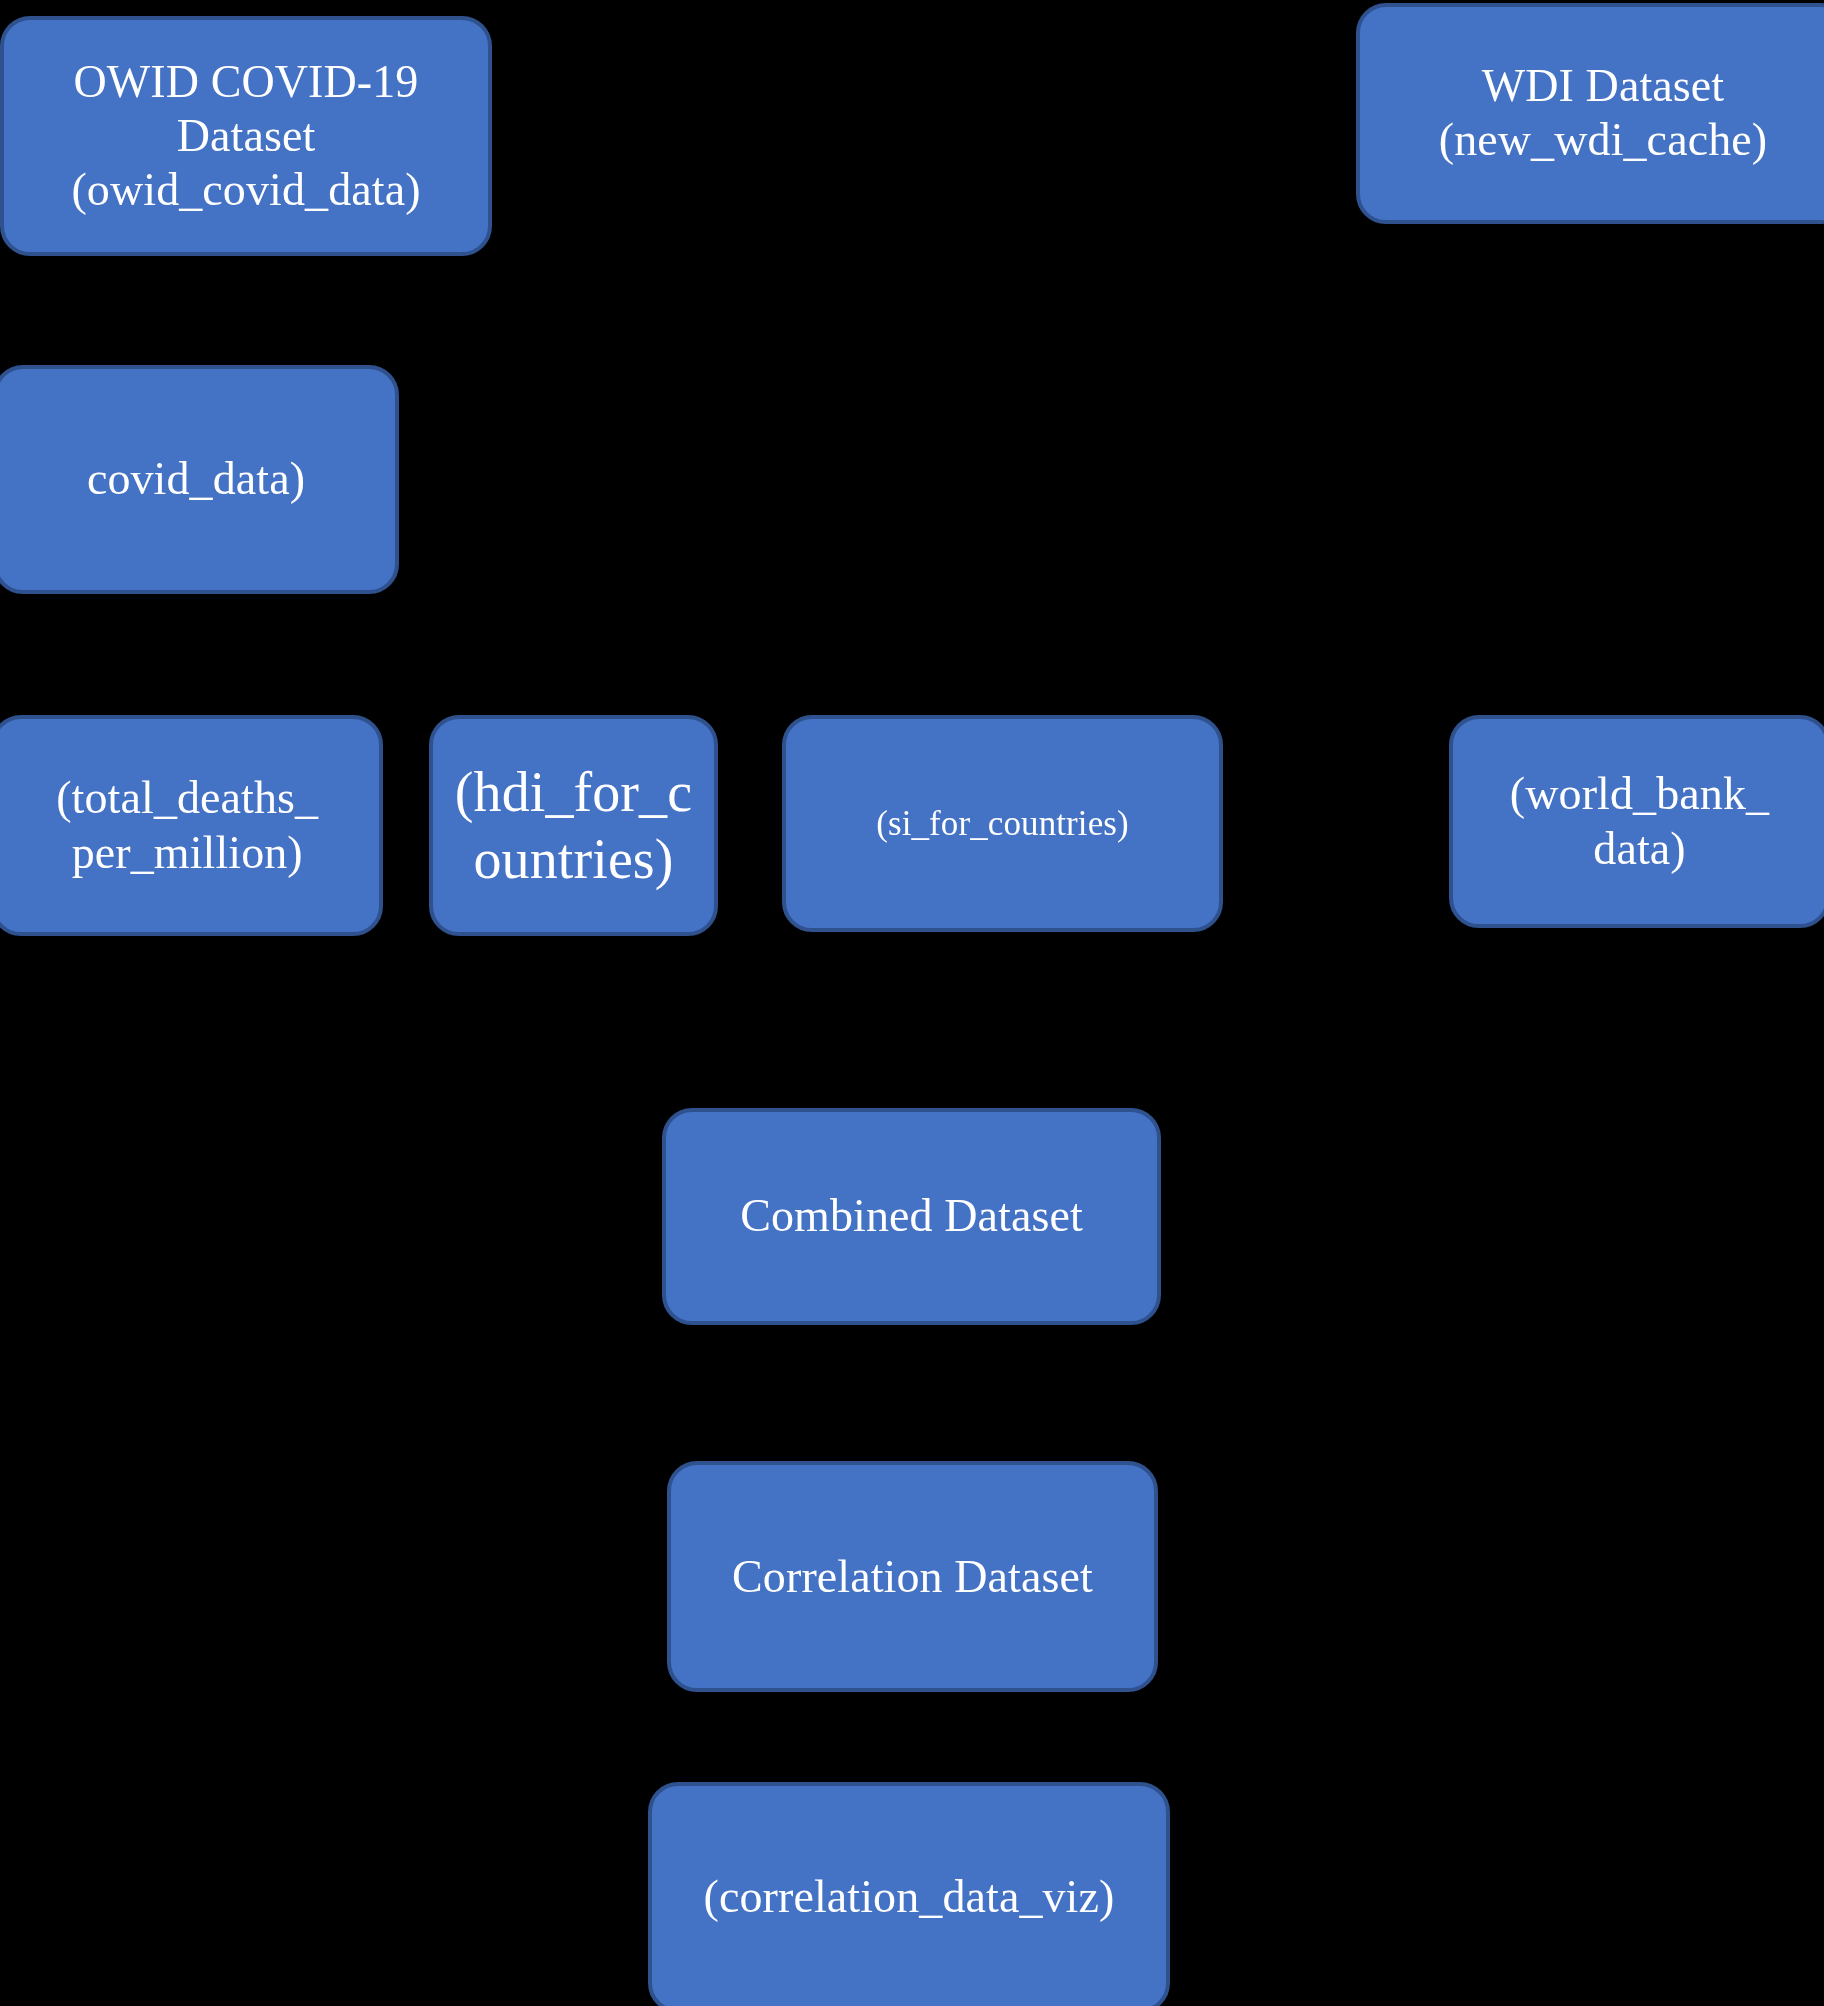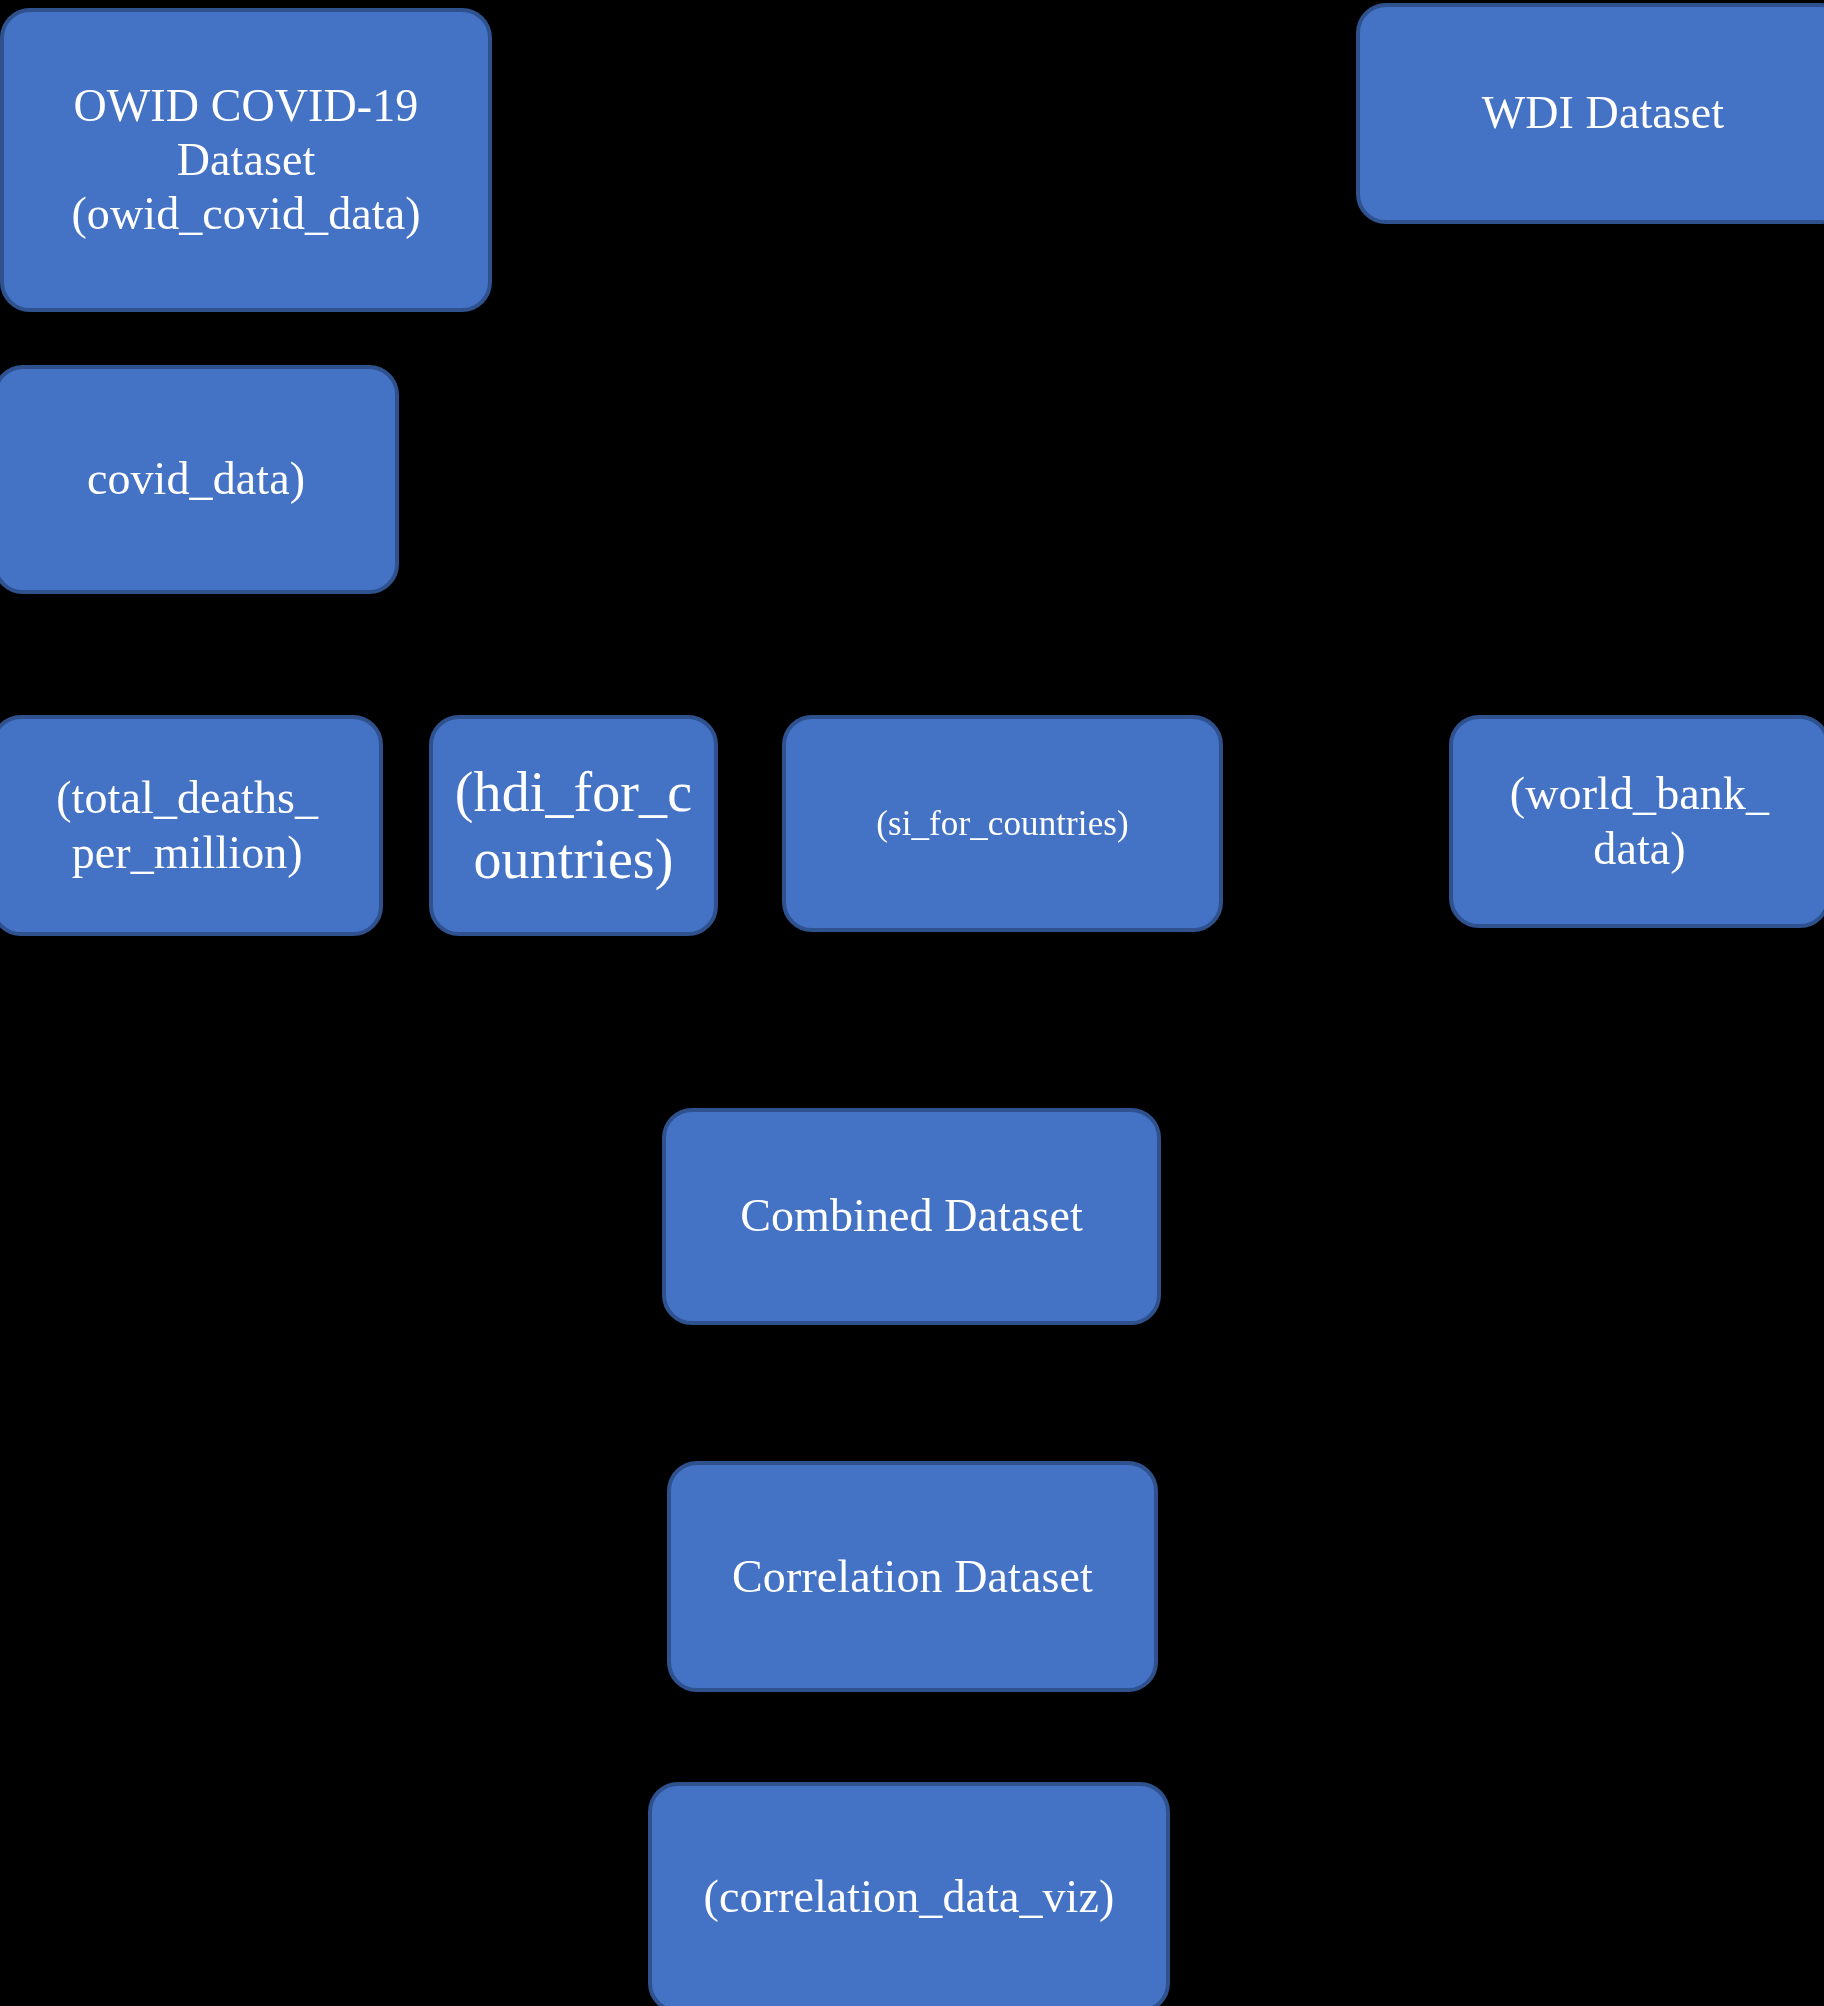--- a/index.html
+++ b/index.html
@@ -49,21 +49,21 @@
     padding: 3.5px 8.8px;
   }
 
   .node .line {
     display: block;
     white-space: pre;
   }
 
   
   #node-owid-covid-dataset {
-    left: 0px;   top: 8px;   width: 492px;  height: 304px;
+    left: 0px;   top: 16px;   width: 492px;  height: 240px;
     font-size: 46px;
     justify-content: center;
   }
   #node-wdi-dataset {
     left: 1356px; top: 2.6px;  width: 494px;  height: 221px;
     font-size: 46px;
   }
   #node-refined-owid-covid-data {
     left: -7px;  top: 365px; width: 406px;  height: 229px;
     font-size: 46px;
@@ -127,20 +127,21 @@
   <div class="connector" id="connector-corr-to-viz"></div>
 
   <div class="node" id="node-owid-covid-dataset">
     <span class="line">OWID COVID-19</span>
     <span class="line">Dataset</span>
     <span class="line">(owid_covid_data)</span>
   </div>
 
   <div class="node" id="node-wdi-dataset">
     <span class="line">WDI Dataset</span>
+    <span class="line">(new_wdi_cache)</span>
   </div>
 
   <div class="node" id="node-refined-owid-covid-data">
     <span class="line">covid_data)</span>
   </div>
 
   <div class="node" id="node-total-deaths-per-million">
     <span class="line">(total_deaths_</span>
     <span class="line">per_million)</span>
   </div>

